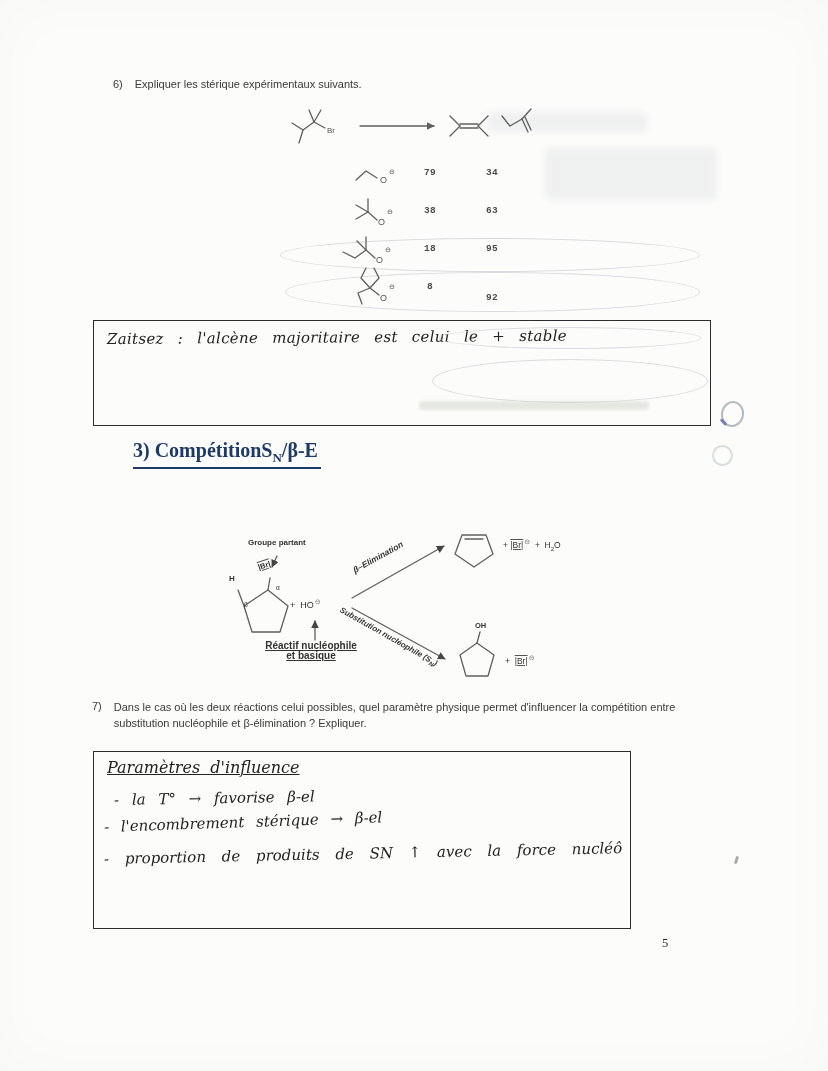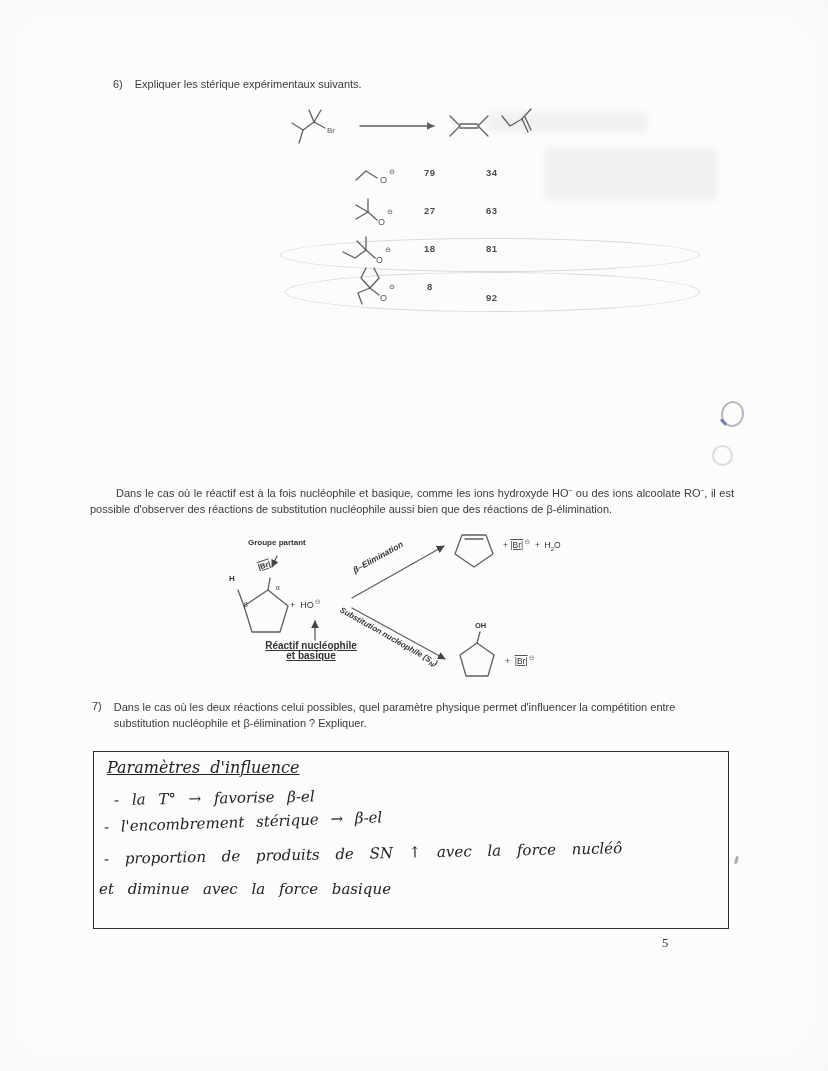--- a/index.html
+++ b/index.html
@@ -10,21 +10,21 @@
   .print { color:#3a3a3a; font-size:11px; }
   .qwrap { position:absolute; display:flex; }
   .qnum { margin-right:12px; }
   .qtext { display:block; }
   .hand { font-family:"DejaVu Serif", serif; font-style:italic; color:#222; position:absolute; white-space:nowrap; }
   .box { position:absolute; border:1.5px solid #2c2c2c; }
   .heading { position:absolute; font-family:"Liberation Serif", serif; font-weight:bold; font-size:20px;
              color:#1e3a66; border-bottom:2.5px solid #1e3a66; padding:0 3px 1px 0; white-space:nowrap; }
   .heading sub { font-size:13px; }
   .para { position:absolute; font-size:11px; line-height:15.5px; color:#3a3a3a; text-align:justify; text-indent:26px; }
-  .numval { position:absolute; font-size:9.5px; font-weight:bold; color:#4b4b4b; letter-spacing:0.4px; }
+  .numval { position:absolute; font-size:9.5px; font-weight:bold; color:#4b4b4b; letter-spacing:0.4px;font-family:Liberation Mono, monospace; }
   svg.mol { position:absolute; overflow:visible; }
   .bond { stroke:#5f5f5f; stroke-width:1.3; fill:none; stroke-linecap:round; stroke-linejoin:round; }
   .mol text { fill:#555; font-family:"Liberation Sans", sans-serif; }
   .chg { font-size:7px; color:#777; vertical-align:4px; margin-left:1px; }
   .lewis { text-decoration-line: underline overline; text-decoration-color:#555; text-decoration-thickness:0.8px; }
   .dlabel { position:absolute; color:#333; white-space:nowrap; }
   .dsm { font-size:8px; font-weight:600; color:#333; }
   .rot { font-style:italic; font-weight:600; font-size:8.5px; white-space:nowrap; }
   .ghost-block { position:absolute; background:#99a0a8; opacity:0.12; filter:blur(3px); border-radius:3px; }
   .ghost-oval { position:absolute; border:1.5px solid #ccced2; border-radius:50%; opacity:0.7; filter:blur(0.5px); }
@@ -90,53 +90,61 @@
   <span class="numval" style="left:486px;top:167px;">34</span>
 
   <svg class="mol" style="left:346px;top:194px;" width="60" height="38" viewBox="0 0 60 38">
     <line class="bond" x1="22" y1="18" x2="22" y2="5"></line>
     <line class="bond" x1="22" y1="18" x2="10" y2="11"></line>
     <line class="bond" x1="22" y1="18" x2="10" y2="25"></line>
     <line class="bond" x1="22" y1="18" x2="31" y2="26"></line>
     <text x="32" y="31" font-size="9">O</text>
     <text x="41" y="20" font-size="7" fill="#888">⊖</text>
   </svg>
-  <span class="numval" style="left:424px;top:205px;">27</span>
+  <span class="numval" style="left:424px;top:205px;">38</span>
   <span class="numval" style="left:486px;top:205px;">63</span>
 
   <svg class="mol" style="left:336px;top:232px;" width="70" height="40" viewBox="0 0 70 40">
     <line class="bond" x1="30" y1="18" x2="30" y2="5"></line>
     <line class="bond" x1="30" y1="18" x2="21" y2="9"></line>
     <polyline class="bond" points="30,18 19,26 7,20"></polyline>
     <line class="bond" x1="30" y1="18" x2="39" y2="26"></line>
     <text x="40" y="31" font-size="9">O</text>
     <text x="49" y="20" font-size="7" fill="#888">⊖</text>
   </svg>
   <span class="numval" style="left:424px;top:243px;">18</span>
-  <span class="numval" style="left:486px;top:243px;">81</span>
+  <span class="numval" style="left:486px;top:243px;">95</span>
 
   <svg class="mol" style="left:342px;top:264px;" width="65" height="48" viewBox="0 0 65 48">
     <polyline class="bond" points="24,4 19,14 28,24"></polyline>
     <polyline class="bond" points="32,4 37,14 28,24"></polyline>
     <polyline class="bond" points="28,24 16,29 20,40"></polyline>
     <line class="bond" x1="28" y1="24" x2="37" y2="31"></line>
     <text x="38" y="37" font-size="9">O</text>
     <text x="47" y="25" font-size="7" fill="#888">⊖</text>
   </svg>
   <span class="numval" style="left:427px;top:281px;">8</span>
   <span class="numval" style="left:486px;top:292px;">92</span>
 
+  <div class="box" style="left:93px;top:320px;width:618px;height:106px;">
+    <span class="hand" style="left:13px;top:9px;font-size:15px;word-spacing:9px;letter-spacing:0.3px;transform:rotate(-0.4deg);transform-origin:left;">Zaitsez :  l'alcène  majoritaire  est  celui  le  +  stable</span>
+    <div class="ghost-oval" style="left:345px;top:6px;width:262px;height:22px;"></div>
+    <div class="ghost-oval" style="left:338px;top:38px;width:276px;height:44px;"></div>
+    <div class="ghost-line" style="left:325px;top:80px;width:230px;height:9px;"></div>
+  </div>
 
   <div class="ring" style="left:721px;top:401px;width:23px;height:26px;transform:rotate(10deg);">
     <div class="ink" style="left:-2px;top:19px;width:8px;height:3px;transform:rotate(35deg);"></div>
   </div>
   <div class="ring" style="left:712px;top:445px;width:21px;height:21px;border-color:#d4d7db;"></div>
 
-
-  <p class="para" style="left:90px;top:486px;width:644px;">Dans le cas où le réactif est à la fois nucléophile et basique, comme les ions hydroxyde HO⁻ ou des ions alcoolate RO⁻, il est possible d'observer des réactions de substitution nucléophile aussi bien que des réactions de β-élimination.</p>
+  <h2 class="heading" style="left:133px;top:439px;">
+    <span>3) CompétitionS</span><sub>N</sub><span>/β-E</span>
+  </h2>
+
 
   <div class="diagram">
     <svg class="mol" style="left:0;top:0;" width="455" height="170" viewBox="0 0 455 170">
       <defs>
         <marker id="ah2" markerWidth="7" markerHeight="7" refX="5.5" refY="3" orient="auto">
           <path d="M0,0 L6,3 L0,6 Z" fill="#444"></path>
         </marker>
       </defs>
       <g>
         <path class="bond" d="M 68,62 L 88,78 L 80,104 L 52,104 L 44,78 Z"></path>
@@ -187,25 +195,24 @@
     <span class="dlabel" style="left:305px;top:126px;font-size:8.5px;">
       <span>+</span>&nbsp;&nbsp;<span class="lewis">|Br|</span><span class="chg">⊖</span>
     </span>
   </div>
 
   <div class="qwrap print" style="left:92px;top:700px;width:637px;">
     <span class="qnum">7)</span>
     <span class="qtext" style="width:612px;line-height:15.5px;">Dans le cas où les deux réactions celui possibles, quel paramètre physique permet d'influencer la compétition entre substitution nucléophile et β-élimination ? Expliquer.</span>
   </div>
 
-  <div class="box" style="left:93px;top:751px;width:636px;height:178px;padding-left:17px;">
+  <div class="box" style="left:93px;top:751px;width:538px;height:178px;padding-left:17px;">
     <span class="hand" style="left:13px;top:6px;font-size:16px;word-spacing:5px;text-decoration:underline;text-decoration-thickness:1px;">Paramètres d'influence</span>
     <span class="hand" style="left:20px;top:39px;font-size:15px;word-spacing:8px;transform:rotate(-1deg);transform-origin:left;">- la T°  →  favorise β-el</span>
     <span class="hand" style="left:10px;top:66px;font-size:15px;word-spacing:7px;transform:rotate(-2deg);transform-origin:left;">- l'encombrement stérique  →  β-el</span>
     <span class="hand" style="left:10px;top:98px;font-size:15px;word-spacing:11px;transform:rotate(-1.2deg);transform-origin:left;">- proportion de produits de SN ↑ avec la force nucléô</span>
-    <span class="hand" style="left:5px;top:128px;font-size:15px;word-spacing:9px;">et diminue avec la force basique</span>
   </div>
 
   <div class="speck" style="left:735px;top:856px;width:3px;height:8px;transform:rotate(18deg);"></div>
 
   <span class="page-num" style="left:662px;top:936px;">5</span>
 
 </div>
 
 </body></html>

